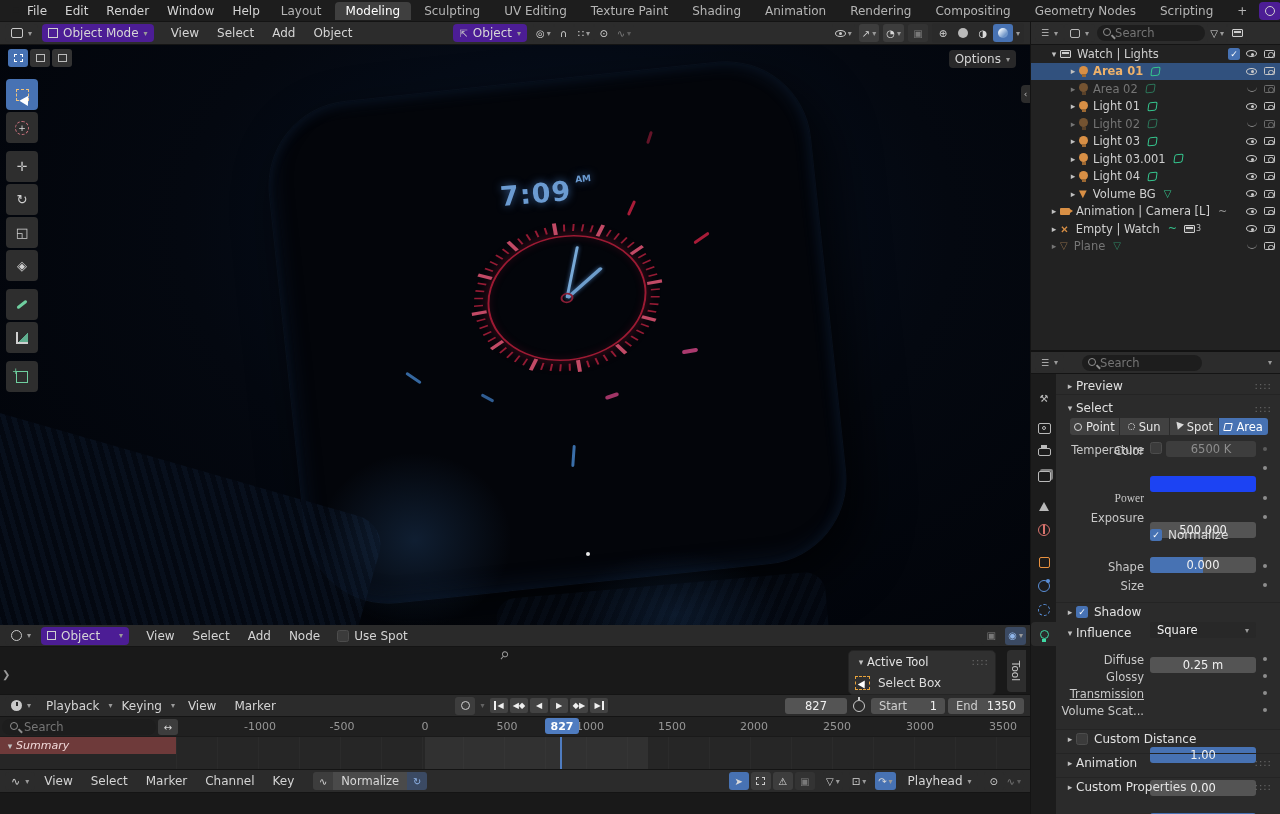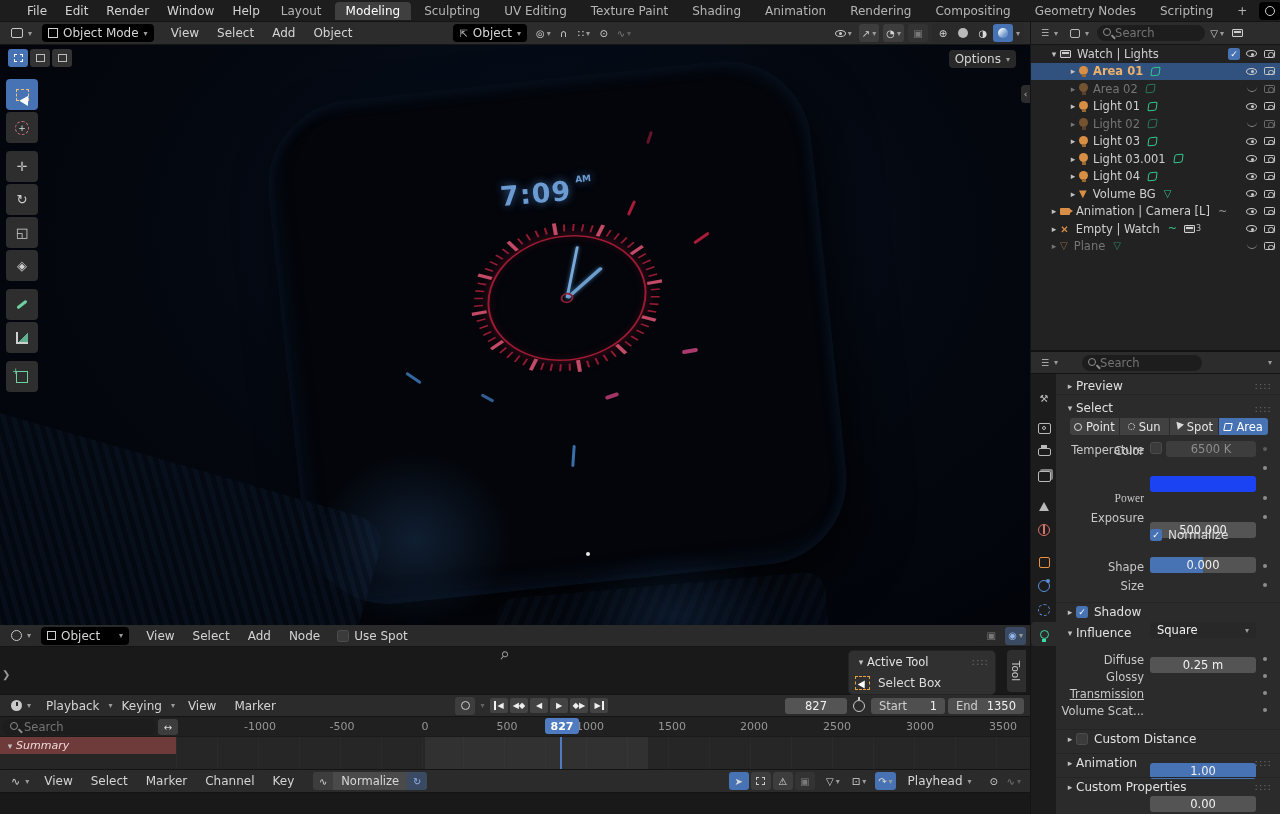--- a/index.html
+++ b/index.html
@@ -3,27 +3,27 @@
 <meta charset="utf-8">
 <style>
 *{margin:0;padding:0;box-sizing:border-box;font-family:"DejaVu Sans",sans-serif;}
 html,body{background:#000;}
 #app{position:relative;width:1280px;height:814px;background:#1d1d1d;overflow:hidden;font-size:12px;color:#d6d6d6;}
 .abs{position:absolute;}
 .row{display:flex;align-items:center;}
 .mi{padding:0 9px;color:#d4d4d4;white-space:nowrap;cursor:default;}
 .tab{padding:2px 11px;margin:0 1px;border-radius:4px 4px 0 0;color:#b5b5b5;white-space:nowrap;font-size:12px;}
 .tab.active{background:#3f3f3f;color:#fff;}
-.pill{background:#000000;border-radius:4px;display:flex;align-items:center;padding:1px 6px;gap:5px;height:18px;}
+.pill{background:#4c1d95;border-radius:4px;display:flex;align-items:center;padding:1px 6px;gap:5px;height:18px;}
 .chev{font-size:8px;color:#9a9a9a;}
 .hdrline{border-bottom:1px solid #141414;}
 .field{background:#545454;border-radius:3px;color:#f1f1f1;display:flex;align-items:center;justify-content:center;height:16px;font-size:11.5px;position:relative;overflow:hidden;}
 .field .fill{position:absolute;left:0;top:0;bottom:0;background:#4772b3;}
 .field span{position:relative;z-index:1;}
-.field.blue{background:#4772b3;margin-top:16px;}
+.field.blue{background:#4772b3;}
 .field.dim{background:#3d3d3d;color:#8d8d8d;}
 .field.dark{background:#282828;justify-content:space-between;padding:0 7px;}
 .chk{width:12px;height:12px;border-radius:2.5px;background:#4772b3;color:#fff;font-size:9px;display:flex;align-items:center;justify-content:center;flex:none;}
 .chk.off{background:#3b3b3b;border:1px solid #4c4c4c;}
 .dot{width:4px;height:4px;border-radius:50%;background:#8d8d8d;}
 .grip{color:#6b6b6b;font-size:10px;letter-spacing:1px;}
 .arr{font-size:9px;color:#c0c0c0;width:12px;display:inline-block;text-align:center;flex:none;}
 .lbl-r{text-align:right;color:#c8c8c8;font-size:11.5px;}
 
 .orow{display:flex;align-items:center;height:17.5px;padding-right:5px;font-size:11.5px;color:#cfcfcf;}

